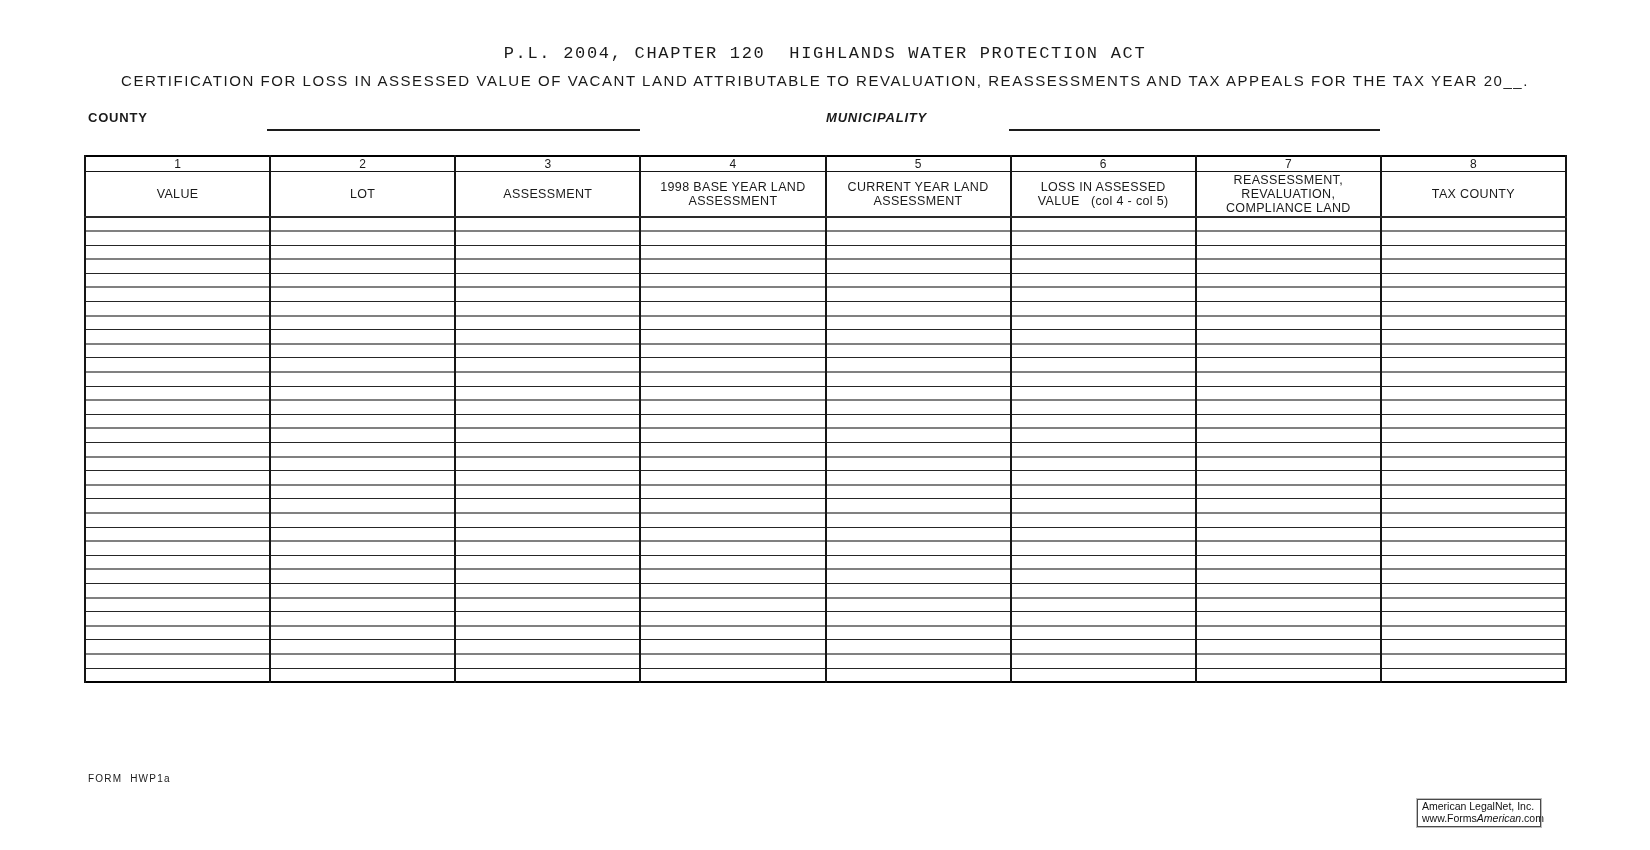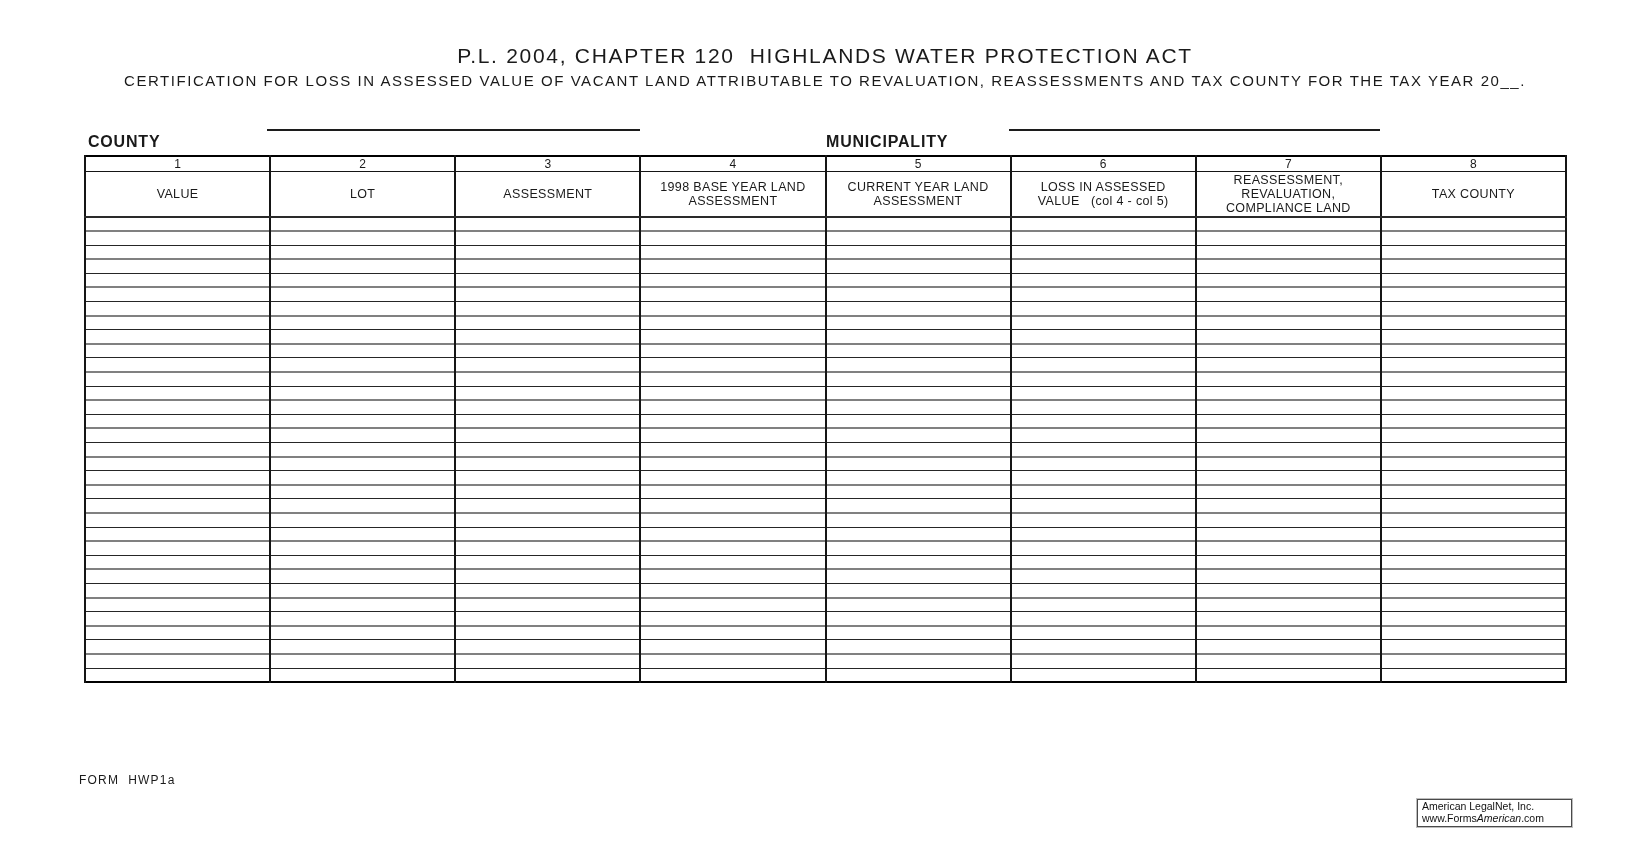--- a/index.html
+++ b/index.html
@@ -7,37 +7,37 @@
   body {
     width: 1650px; height: 850px;
     position: relative;
     font-family: "Liberation Sans", sans-serif;
     color: #1a1a1a;
     overflow: hidden;
   }
   .title {
     position: absolute; top: 44px; left: 50%;
     transform: translateX(-50%);
-    font-size: 21px; letter-spacing: 1.7px;
+    font-size: 17px; letter-spacing: 1.7px;
     white-space: pre;
+    font-family: Liberation Mono, monospace;
   }
   .subtitle {
     position: absolute; top: 72px; left: 50%;
     transform: translateX(-50%);
     font-size: 15px; letter-spacing: 1.55px;
     white-space: pre;
   }
   .field-label {
     position: absolute;
-    font-weight: bold; font-size: 16px; letter-spacing: 0.8px;
+    font-weight: bold; font-size: 13px; letter-spacing: 0.8px;
     white-space: pre;
-    margin-top: 23px;
   }
   .county-label { left: 88px; top: 110px; }
-  .municipality-label { left: 826px; top: 110px; }
+  .municipality-label { left: 826px; top: 110px; font-style: italic; }
   .fill-line {
     position: absolute; height: 0;
     border-bottom: 2px solid #1c1c1c;
   }
   .county-line { left: 267px; top: 129px; width: 373px; }
   .municipality-line { left: 1009px; top: 129px; width: 371px; }
 
   table.assessment {
     position: absolute; left: 84px; top: 155px; width: 1483px;
     border-collapse: collapse; table-layout: fixed;
@@ -60,40 +60,40 @@
     text-align: center; vertical-align: middle;
     white-space: pre-wrap;
     border-bottom: 2px solid #2a2a2a;
     padding: 1px 4px;
   }
   tbody.grid tr { border-top: 1px solid #262626; }
   tbody.grid tr:nth-child(even) { border-top: 2px solid #808080; }
   tbody.grid td { height: 14.1px; }
 
   .form-number {
-    position: absolute; left: 79px; top: 773px;
-    font-size: 12px; letter-spacing: 1.2px;
+    position: absolute; left: 88px; top: 773px;
+    font-size: 10px; letter-spacing: 1.2px;
     white-space: pre;
   }
   .aln-box {
     position: absolute; left: 1417px; top: 799px;
-    width: 155px;
+    width: 124px;
     border: 1.5px solid #4a4a4a;
     outline: 1px solid #bdbdbd;
     padding: 1px 3px 2px 4px;
     font-size: 10.5px; line-height: 11.5px;
     color: #111;
     background: #fff;
   }
 </style>
 </head>
 <body>
 
 <div class="title">P.L. 2004, CHAPTER 120  HIGHLANDS WATER PROTECTION ACT</div>
-<div class="subtitle">CERTIFICATION FOR LOSS IN ASSESSED VALUE OF VACANT LAND ATTRIBUTABLE TO REVALUATION, REASSESSMENTS AND TAX COUNTY FOR THE TAX YEAR 20__.</div>
+<div class="subtitle">CERTIFICATION FOR LOSS IN ASSESSED VALUE OF VACANT LAND ATTRIBUTABLE TO REVALUATION, REASSESSMENTS AND TAX APPEALS FOR THE TAX YEAR 20__.</div>
 
 <div class="field-label county-label">COUNTY</div>
 <div class="fill-line county-line"></div>
 <div class="field-label municipality-label">MUNICIPALITY</div>
 <div class="fill-line municipality-line"></div>
 
 <table class="assessment">
   <colgroup>
     <col style="width:12.5%">
       <col style="width:12.5%">

